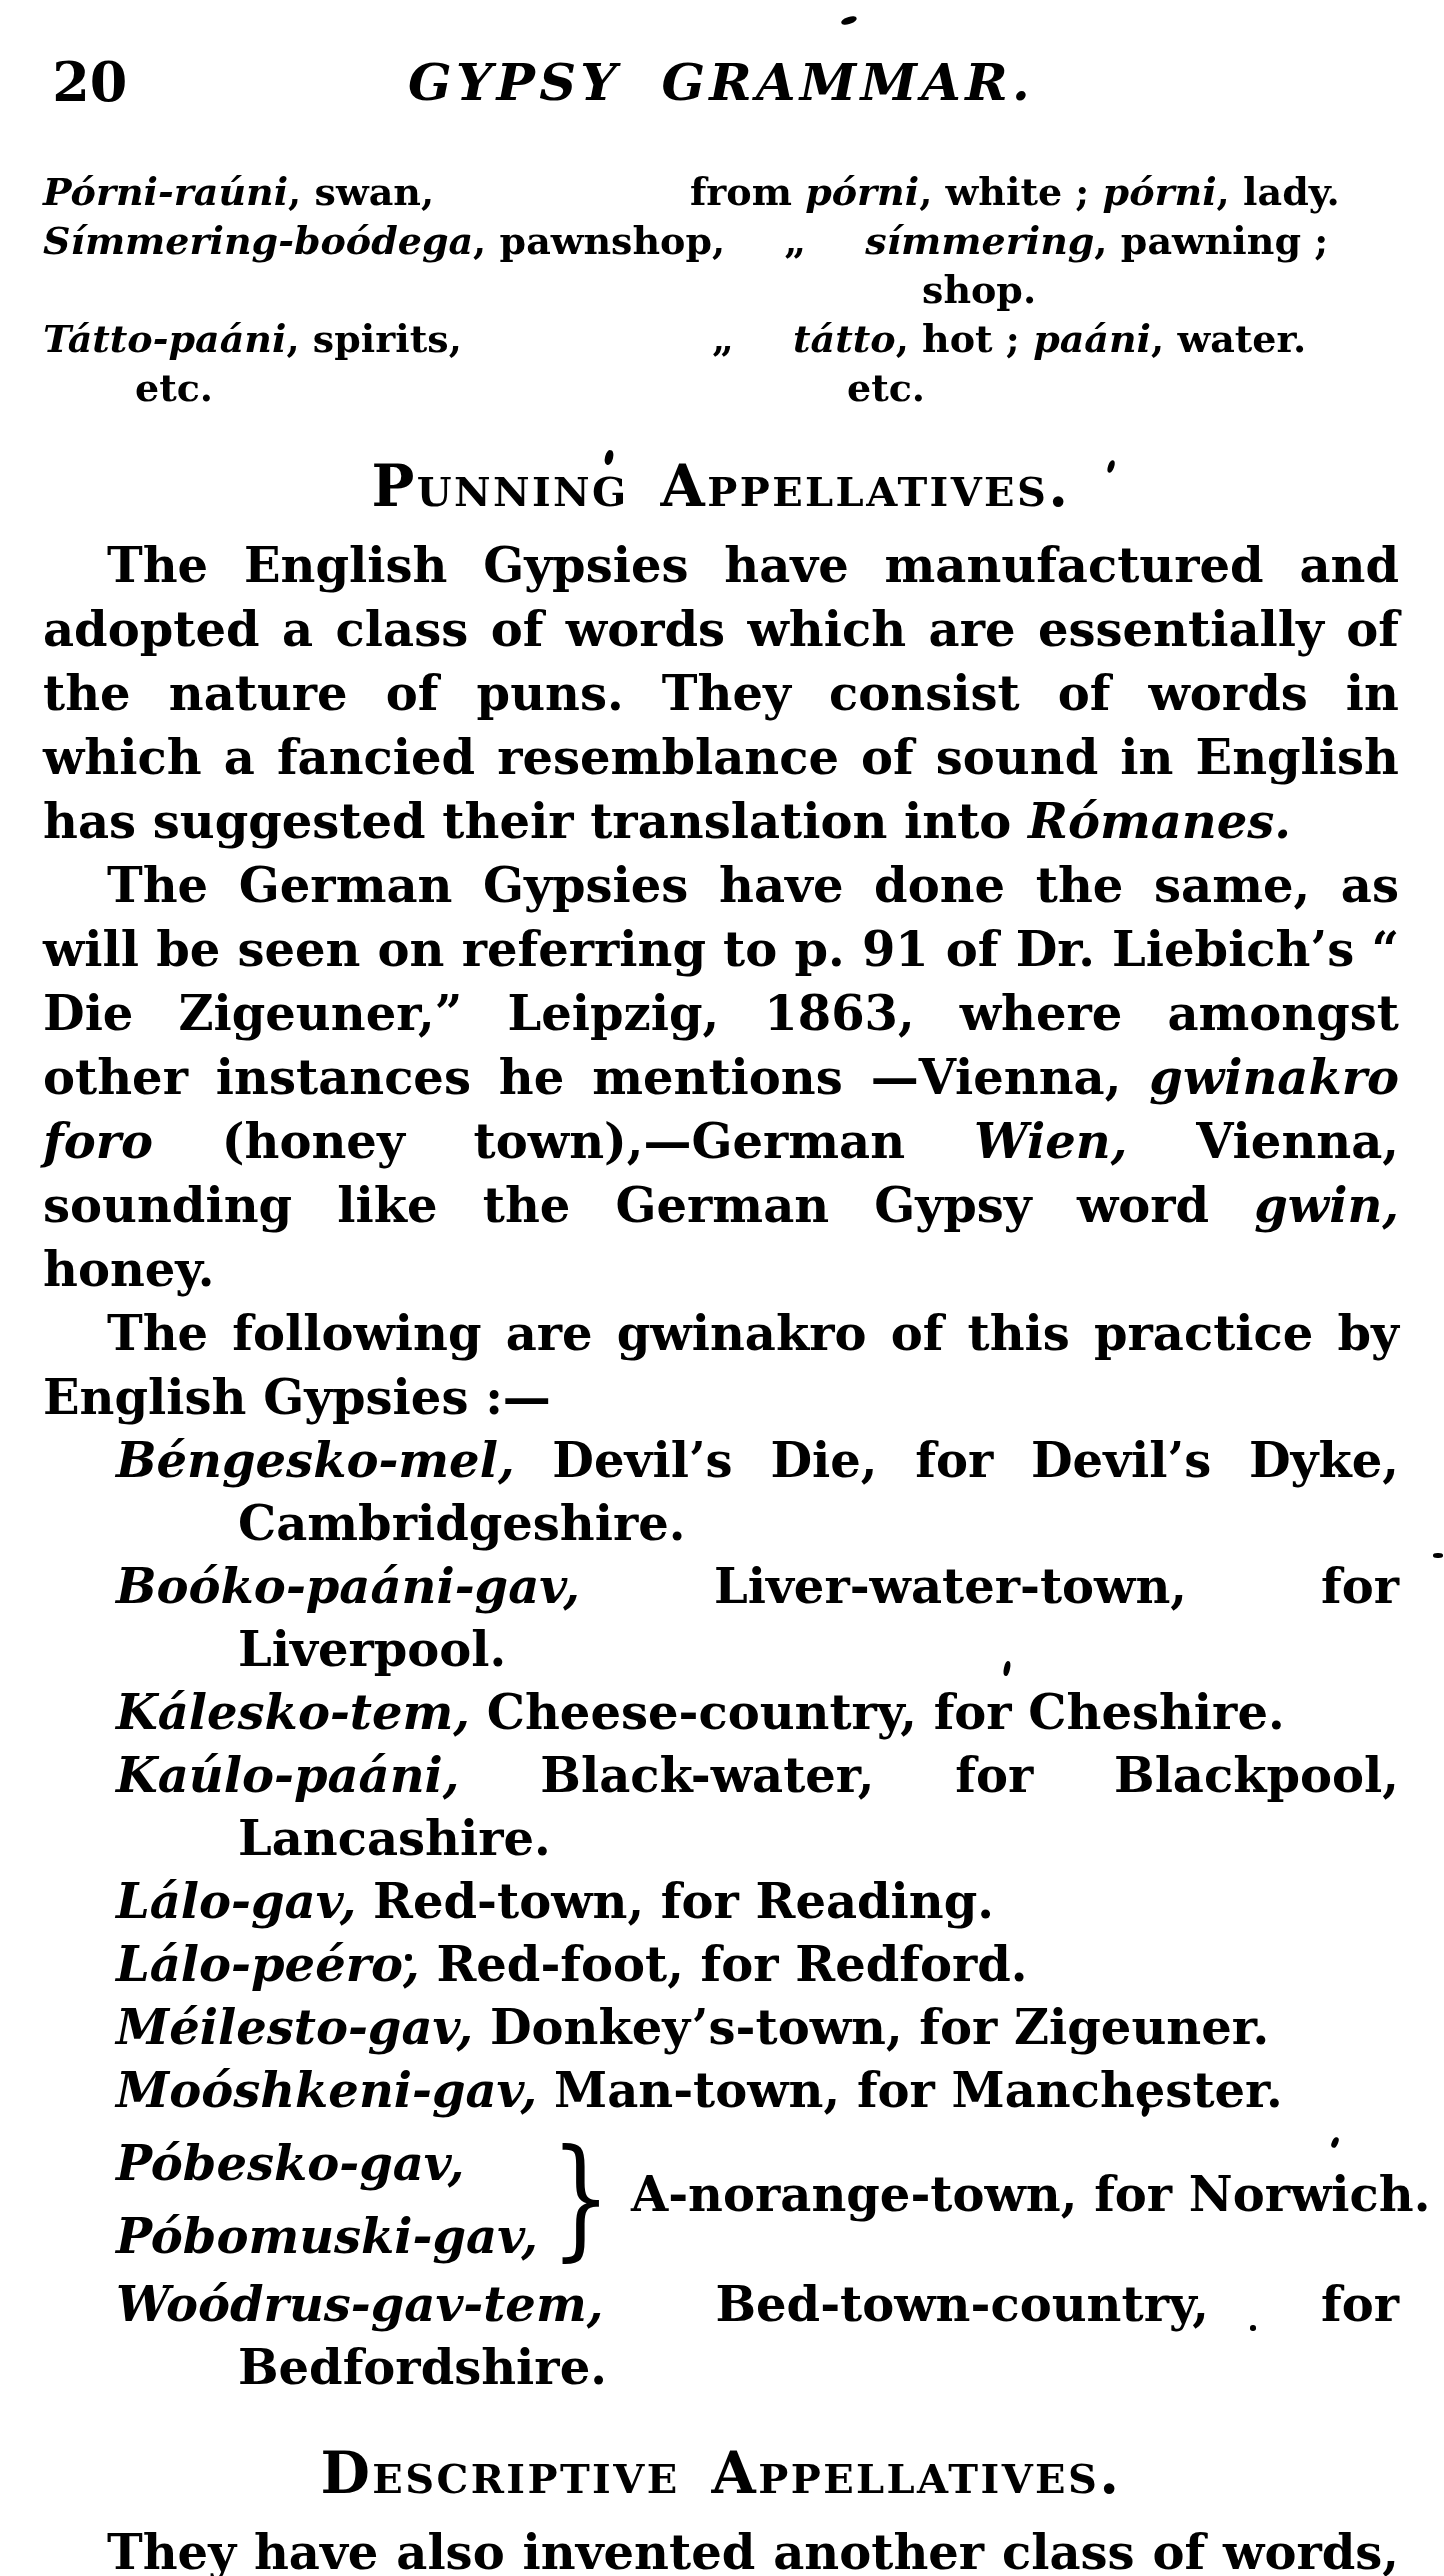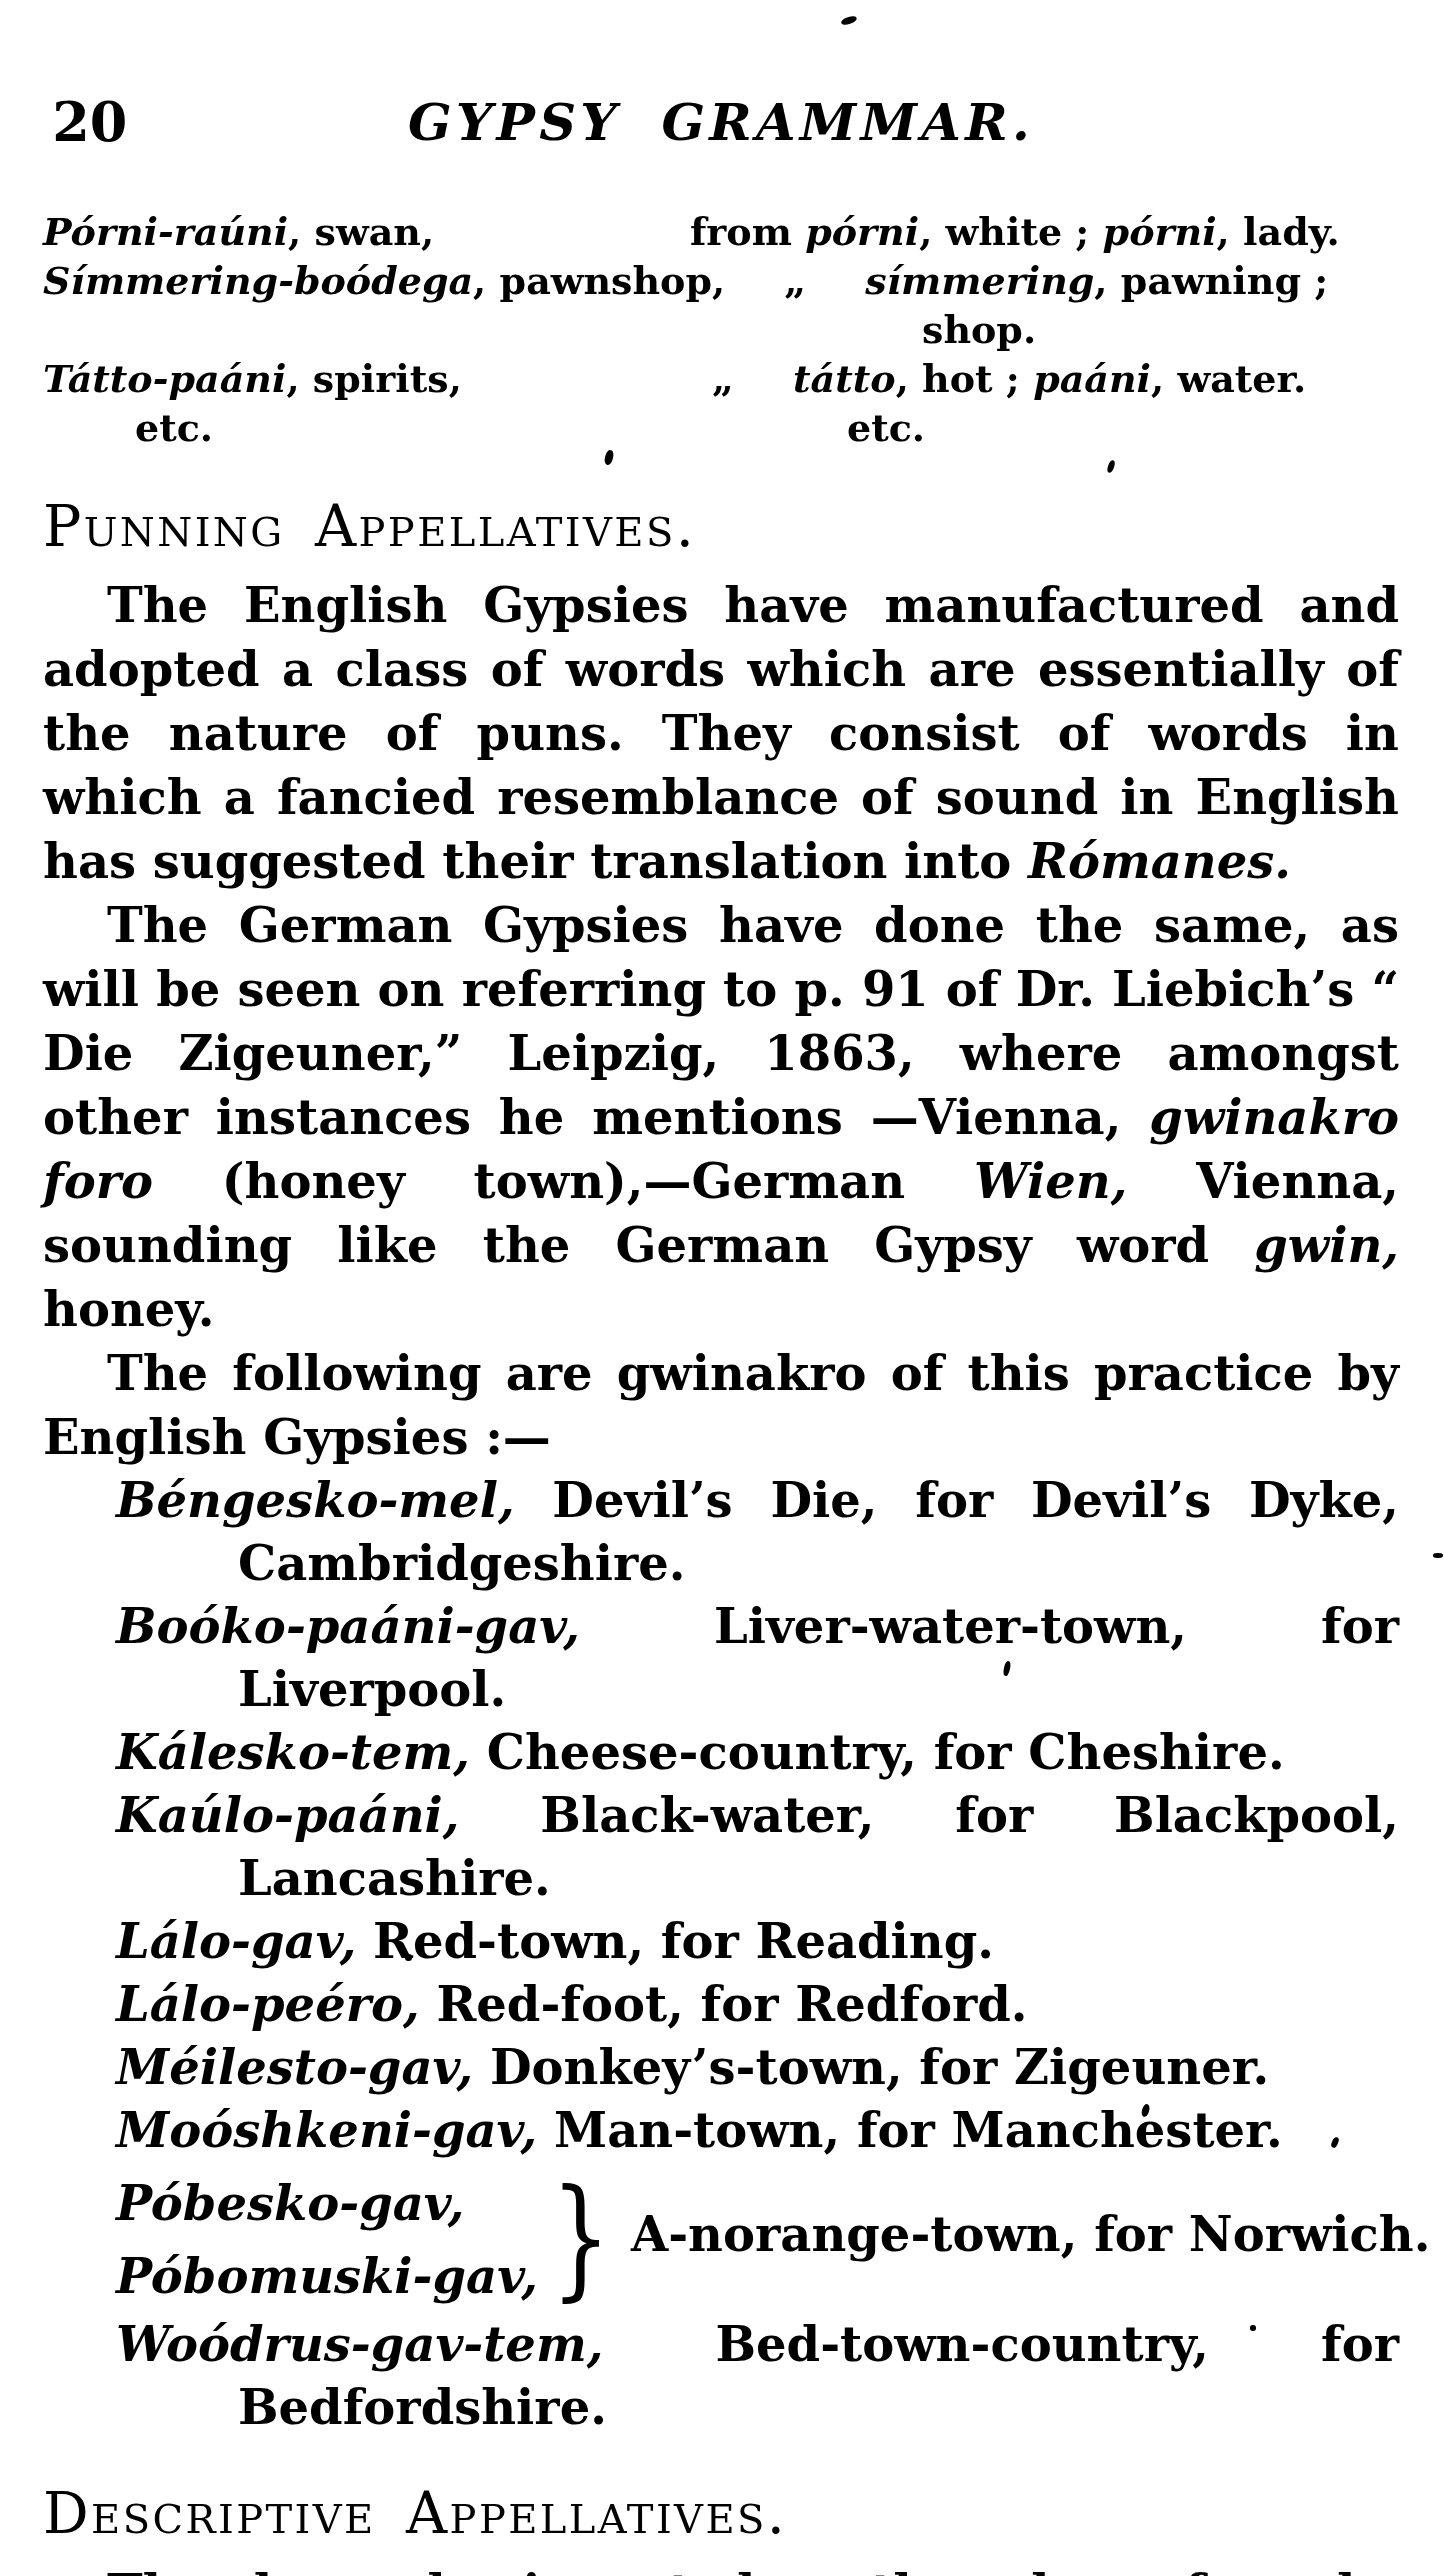--- a/index.html
+++ b/index.html
@@ -10,40 +10,41 @@
     padding:0 46px 0 43px;
     overflow:hidden;
     background:#ffffff;
     color:#000;
     font-family:"DejaVu Serif","Liberation Serif",serif;
     font-weight:600;
   }
   .it{font-style:italic;}
 
   
-  .header{position:relative;margin-top:92px;height:67px;}
+  .header{position:relative;margin-top:52px;height:67px;}
   .pagenum{position:absolute;left:9.2px;top:0;font-size:54px;line-height:61px;font-weight:700;}
   .title{text-align:center;font-size:51px;line-height:61px;font-weight:700;letter-spacing:4.3px;word-spacing:18.3px;font-style:italic;}
 
   
   .vtable{margin-top:48px;font-size:38px;line-height:49px;}
   .vrow{display:flex;}
   .vleft{flex:0 0 610px;white-space:nowrap;}
   .vmid{flex:0 0 140px;text-align:center;}
   .vrow.first .vmid{flex:0 0 37px;}
   .vright{flex:1;white-space:nowrap;}
   .vcont{padding-left:879px;}
   .vrow.etcrow .vleft{box-sizing:border-box;padding-left:92px;}
   .vrow.etcrow .vright{padding-left:54px;}
 
   
   .sec-heading{
     margin:44px 0 17px 0;
+    text-align:center;
     font-size:57px;line-height:60px;
-    font-weight:400;
+    font-weight:700;
     font-variant:small-caps;
     letter-spacing:2.4px;word-spacing:9.8px;
   }
 
   
   .para{margin:0;font-size:48px;line-height:64px;text-align:justify;text-indent:64px;}
 
   
   .word-list{font-size:48px;line-height:63px;}
   .wl-item{padding-left:195px;text-indent:-122px;text-align:justify;}

